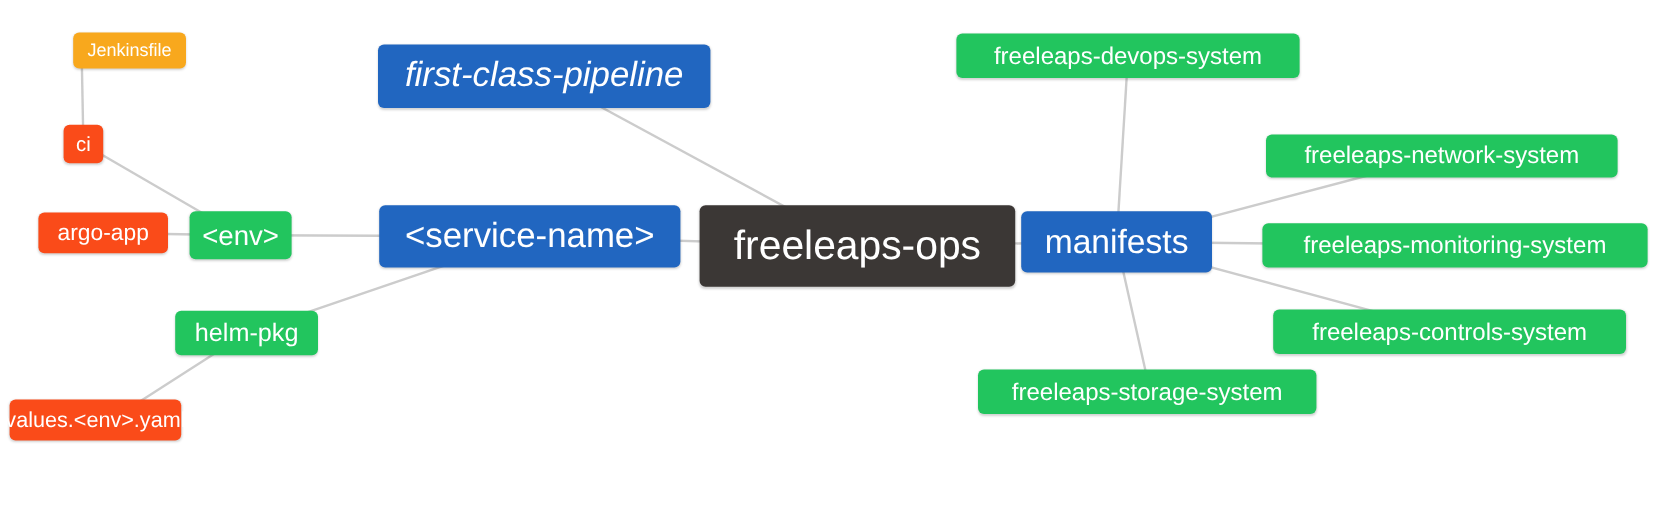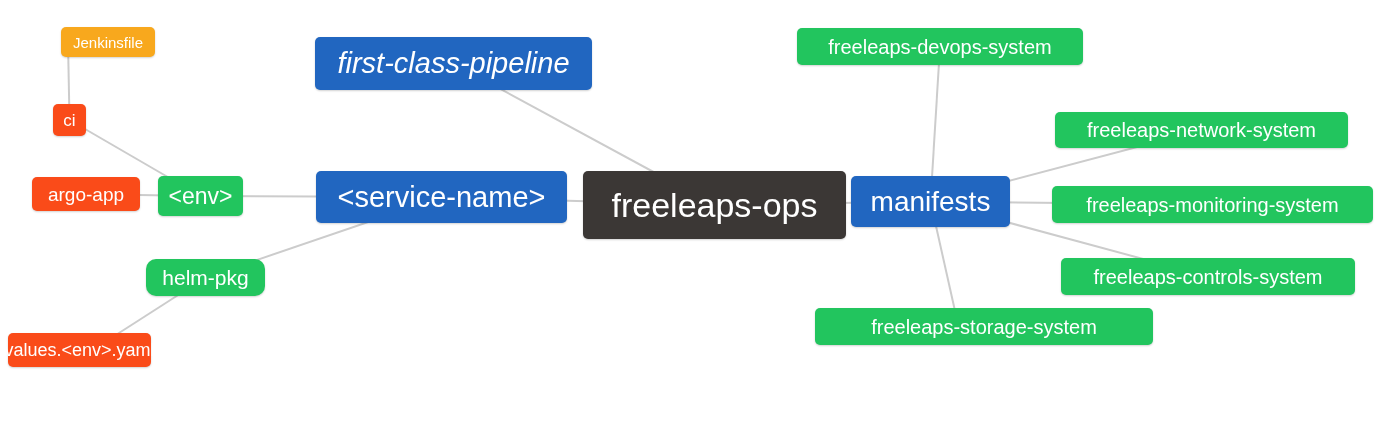--- a/index.html
+++ b/index.html
@@ -62,21 +62,21 @@
     </div>
     <div class="node" style="left: 53px; top: 104px; width: 33px; height: 32px; font-size: 17px; background: rgb(250, 75, 25); color: rgb(255, 255, 255);">
       <span class="node-label">ci</span>
     </div>
     <div class="node" style="left: 32px; top: 177px; width: 108px; height: 34px; font-size: 19px; background: rgb(250, 75, 25); color: rgb(255, 255, 255);">
       <span class="node-label">argo-app</span>
     </div>
     <div class="node" style="left: 158px; top: 176px; width: 85px; height: 40px; font-size: 23px; background: rgb(34, 197, 94); color: rgb(255, 255, 255); align-items: center;">
       <span class="node-label">&lt;env&gt;</span>
     </div>
-    <div class="node" style="left: 146px; top: 259px; width: 119px; height: 37px; font-size: 21px; background: rgb(34, 197, 94); color: rgb(255, 255, 255); border-radius: 10px;">
+    <div class="node" style="left: 146px; top: 259px; width: 119px; height: 37px; font-size: 21px; background: rgb(34, 197, 94); color: rgb(255, 255, 255);">
       <span class="node-label">helm-pkg</span>
     </div>
     <div class="node" style="left: 8px; top: 333px; width: 143px; height: 34px; font-size: 18px; background: rgb(250, 75, 25); color: rgb(255, 255, 255);">
       <span class="node-label">values.&lt;env&gt;.yaml</span>
     </div>
     <div class="node" style="left: 315px; top: 37px; width: 277px; height: 53px; font-size: 29px; background: rgb(33, 102, 192); color: rgb(255, 255, 255); font-style: italic;">
       <span class="node-label">first-class-pipeline</span>
     </div>
     <div class="node" style="left: 316px; top: 171px; width: 251px; height: 52px; font-size: 29px; background: rgb(33, 102, 192); color: rgb(255, 255, 255);">
       <span class="node-label">&lt;service-name&gt;</span>
@@ -92,16 +92,16 @@
     </div>
     <div class="node" style="left: 1055px; top: 112px; width: 293px; height: 36px; font-size: 20px; background: rgb(34, 197, 94); color: rgb(255, 255, 255);">
       <span class="node-label">freeleaps-network-system</span>
     </div>
     <div class="node" style="left: 1052px; top: 186px; width: 321px; height: 37px; font-size: 20px; background: rgb(34, 197, 94); color: rgb(255, 255, 255); justify-content: center;">
       <span class="node-label">freeleaps-monitoring-system</span>
     </div>
     <div class="node" style="left: 1061px; top: 258px; width: 294px; height: 37px; font-size: 20px; background: rgb(34, 197, 94); color: rgb(255, 255, 255);">
       <span class="node-label">freeleaps-controls-system</span>
     </div>
-    <div class="node" style="left: 815px; top: 308px; width: 338px; height: 37px; font-size: 20px; background: rgb(34, 197, 94); color: rgb(255, 255, 255);">
+    <div class="node" style="left: 815px; top: 308px; width: 282px; height: 37px; font-size: 20px; background: rgb(34, 197, 94); color: rgb(255, 255, 255);">
       <span class="node-label">freeleaps-storage-system</span>
     </div>
   </div>
 
 </body></html>

